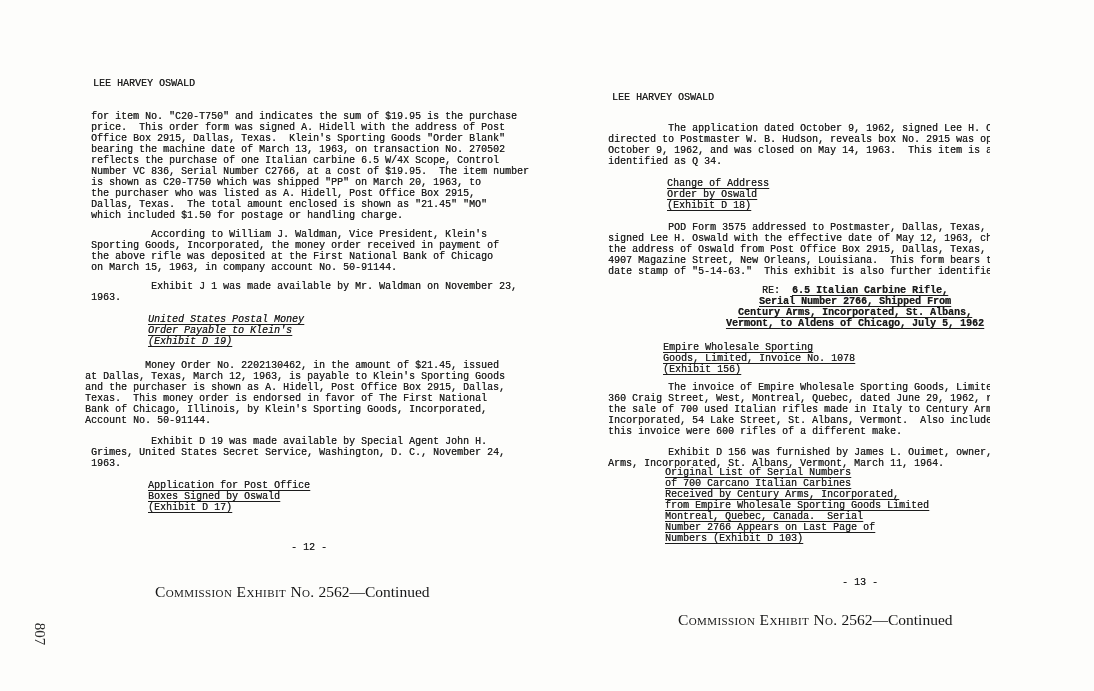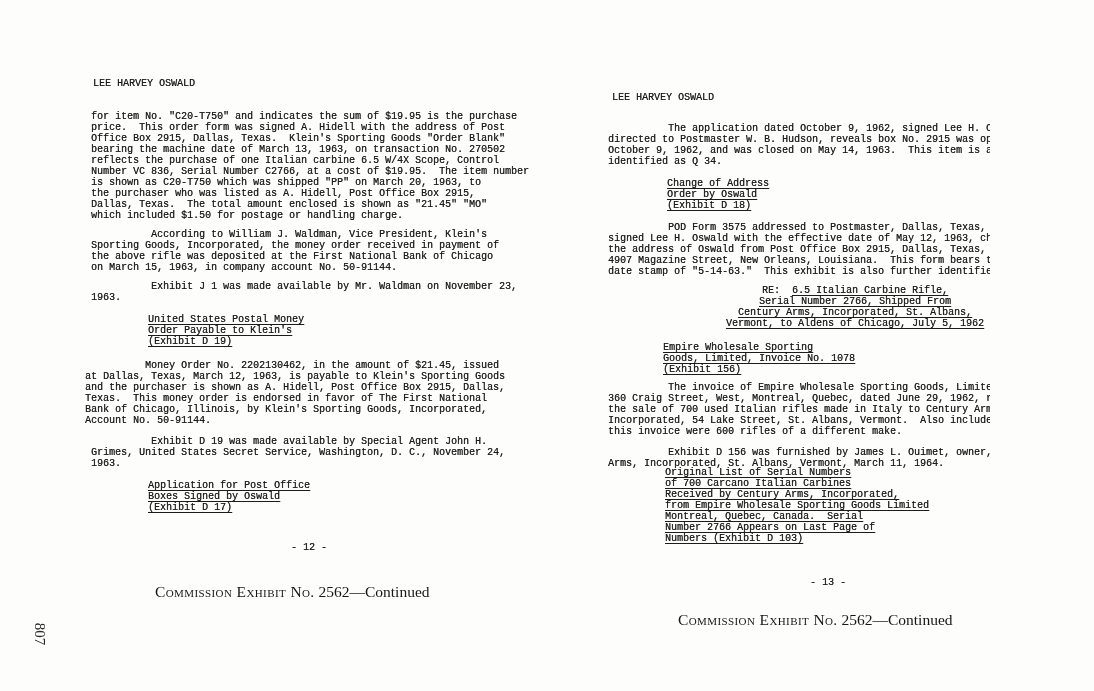--- a/index.html
+++ b/index.html
@@ -28,20 +28,21 @@
     text-decoration-thickness: 1px;
     text-underline-offset: 2px;
   }
   .re-block {
     text-align: center;
   }
   .re-block .u {
     text-decoration: underline;
     text-decoration-thickness: 1px;
     text-underline-offset: 2px;
+    font-weight: bold;
   }
   .pagenum-wrap {
     text-align: center;
   }
   .caption {
     position: absolute;
     font-family: "Liberation Serif", "DejaVu Serif", serif;
     font-size: 15.5px;
     line-height: 17px;
     color: #161616;
@@ -87,21 +88,21 @@
 which included $1.50 for postage or handling charge.</div>
 
     <div class="mono" style="left:91px; top:229px;">          According to William J. Waldman, Vice President, Klein's
 Sporting Goods, Incorporated, the money order received in payment of
 the above rifle was deposited at the First National Bank of Chicago
 on March 15, 1963, in company account No. 50-91144.</div>
 
     <div class="mono" style="left:91px; top:281px;">          Exhibit J 1 was made available by Mr. Waldman on November 23,
 1963.</div>
 
-    <div class="mono heading" style="left:148px; top:314px;">United States Postal Money
+    <div class="mono heading" style="left:148px; top:314px;font-style:italic;">United States Postal Money
 Order Payable to Klein's
 (Exhibit D 19)</div>
 
     <div class="mono" style="left:85px; top:360px;">          Money Order No. 2202130462, in the amount of $21.45, issued
 at Dallas, Texas, March 12, 1963, is payable to Klein's Sporting Goods
 and the purchaser is shown as A. Hidell, Post Office Box 2915, Dallas,
 Texas.  This money order is endorsed in favor of The First National
 Bank of Chicago, Illinois, by Klein's Sporting Goods, Incorporated,
 Account No. 50-91144.</div>
 
@@ -154,20 +155,20 @@
 Arms, Incorporated, St. Albans, Vermont, March 11, 1964.</div>
 
     <div class="mono heading" style="left:665px; top:467px;">Original List of Serial Numbers
 of 700 Carcano Italian Carbines
 Received by Century Arms, Incorporated,
 from Empire Wholesale Sporting Goods Limited
 Montreal, Quebec, Canada.  Serial
 Number 2766 Appears on Last Page of
 Numbers (Exhibit D 103)</div>
 
-    <div class="mono pagenum-wrap" style="left:608px; top:577px; width:440px;">- 13 -</div>
+    <div class="mono pagenum-wrap" style="left:640px; top:577px; width:440px;">- 13 -</div>
 
     <div class="caption" style="left:678px; top:595px;"><span class="sc">Commission Exhibit No.</span><span> 2562—Continued</span></div>
   </div>
 
   <div class="margin-num">807</div>
 
 </div>
 
 </body></html>

